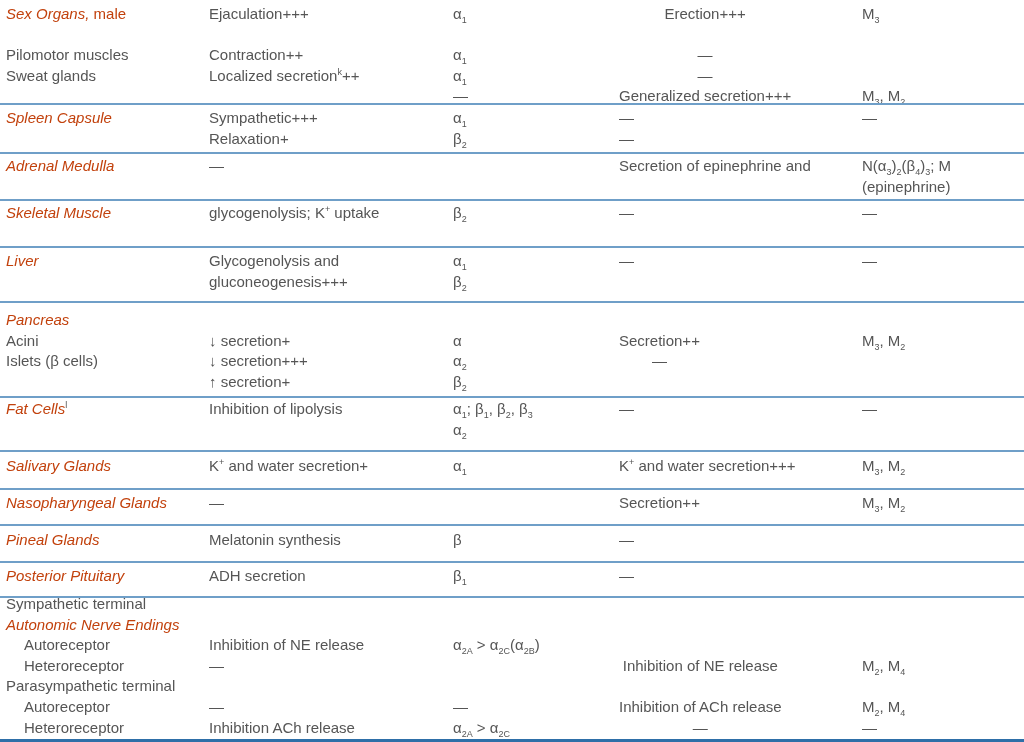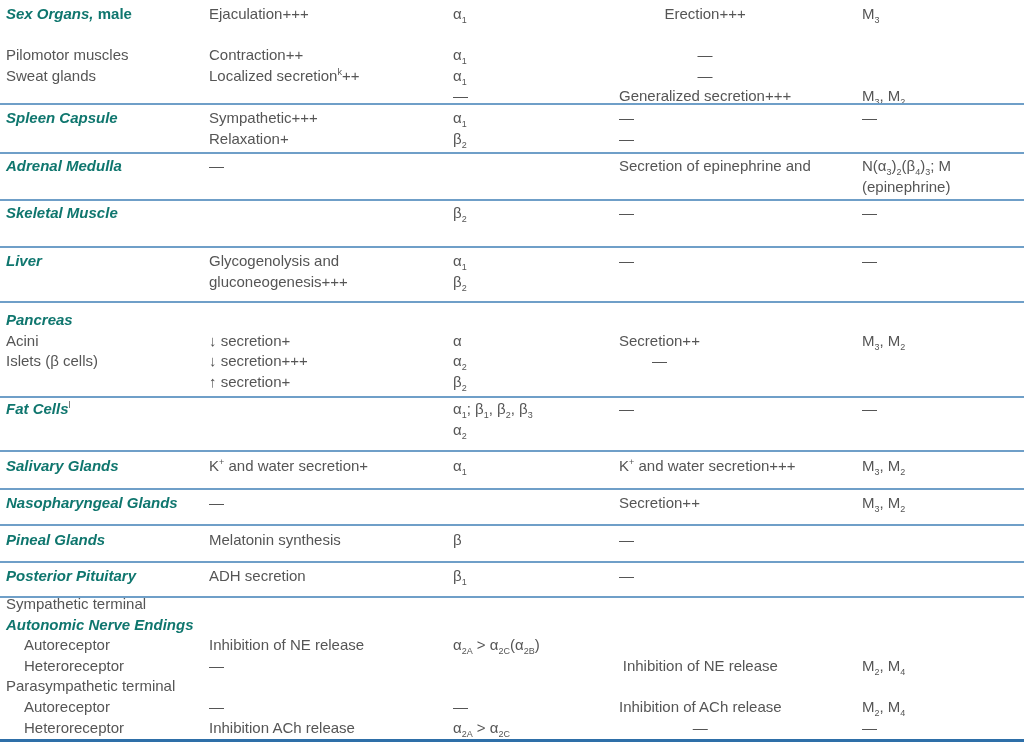--- a/index.html
+++ b/index.html
@@ -8,21 +8,21 @@
   .row { position:absolute; left:0; width:1024px; }
   .sep { position:absolute; left:0; width:1024px; height:2px; background:#6f9fc8; }
   .sep.bottom { height:3px; background:#2e6fa8; }
   .cell { position:absolute; top:0; font-size:15px; line-height:20.6px; white-space:nowrap; }
   .c0 { left:6px; }
   .c1 { left:209px; }
   .c2 { left:453px; }
   .c3 { left:619px;text-align:center; }
   .c4 { left:862px; }
   .line { display:block; height:20.6px; }
-  .organ { font-weight:bold; font-style:italic; color:#0f766e; }
+  .organ { font-weight:normal; font-style:italic; color:#c2410c; }
   .organ .plain { font-style:normal; }
   .indent { padding-left:18px; }
   sub { font-size:9px; vertical-align:-4px; line-height:0; }
   sup { font-size:9px; vertical-align:6px; line-height:0; }
 </style>
 </head>
 <body>
 
 <div id="table-root">
     <div class="row" style="top: 4px;">
@@ -96,20 +96,21 @@
       <div class="cell c4">
         <span class="line">N(α<sub>3</sub>)<sub>2</sub>(β<sub>4</sub>)<sub>3</sub>; M</span>
         <span class="line">(epinephrine)</span>
       </div>
     </div>
     <div class="row" style="top: 203px;">
       <div class="cell c0">
         <span class="line"><span class="organ">Skeletal Muscle</span></span>
       </div>
       <div class="cell c1">
+        <span class="line">glycogenolysis; K<sup>+</sup> uptake</span>
       </div>
       <div class="cell c2">
         <span class="line">β<sub>2</sub></span>
       </div>
       <div class="cell c3">
         <span class="line">—</span>
       </div>
       <div class="cell c4">
         <span class="line">—</span>
       </div>
@@ -159,20 +160,21 @@
       <div class="cell c4">
         <span class="line">&nbsp;</span>
         <span class="line">M<sub>3</sub>, M<sub>2</sub></span>
       </div>
     </div>
     <div class="row" style="top: 399px;">
       <div class="cell c0">
         <span class="line"><span class="organ">Fat Cells</span><sup>l</sup></span>
       </div>
       <div class="cell c1">
+        <span class="line">Inhibition of lipolysis</span>
       </div>
       <div class="cell c2">
         <span class="line">α<sub>1</sub>; β<sub>1</sub>, β<sub>2</sub>, β<sub>3</sub></span>
         <span class="line">α<sub>2</sub></span>
       </div>
       <div class="cell c3">
         <span class="line">—</span>
       </div>
       <div class="cell c4">
         <span class="line">—</span>

